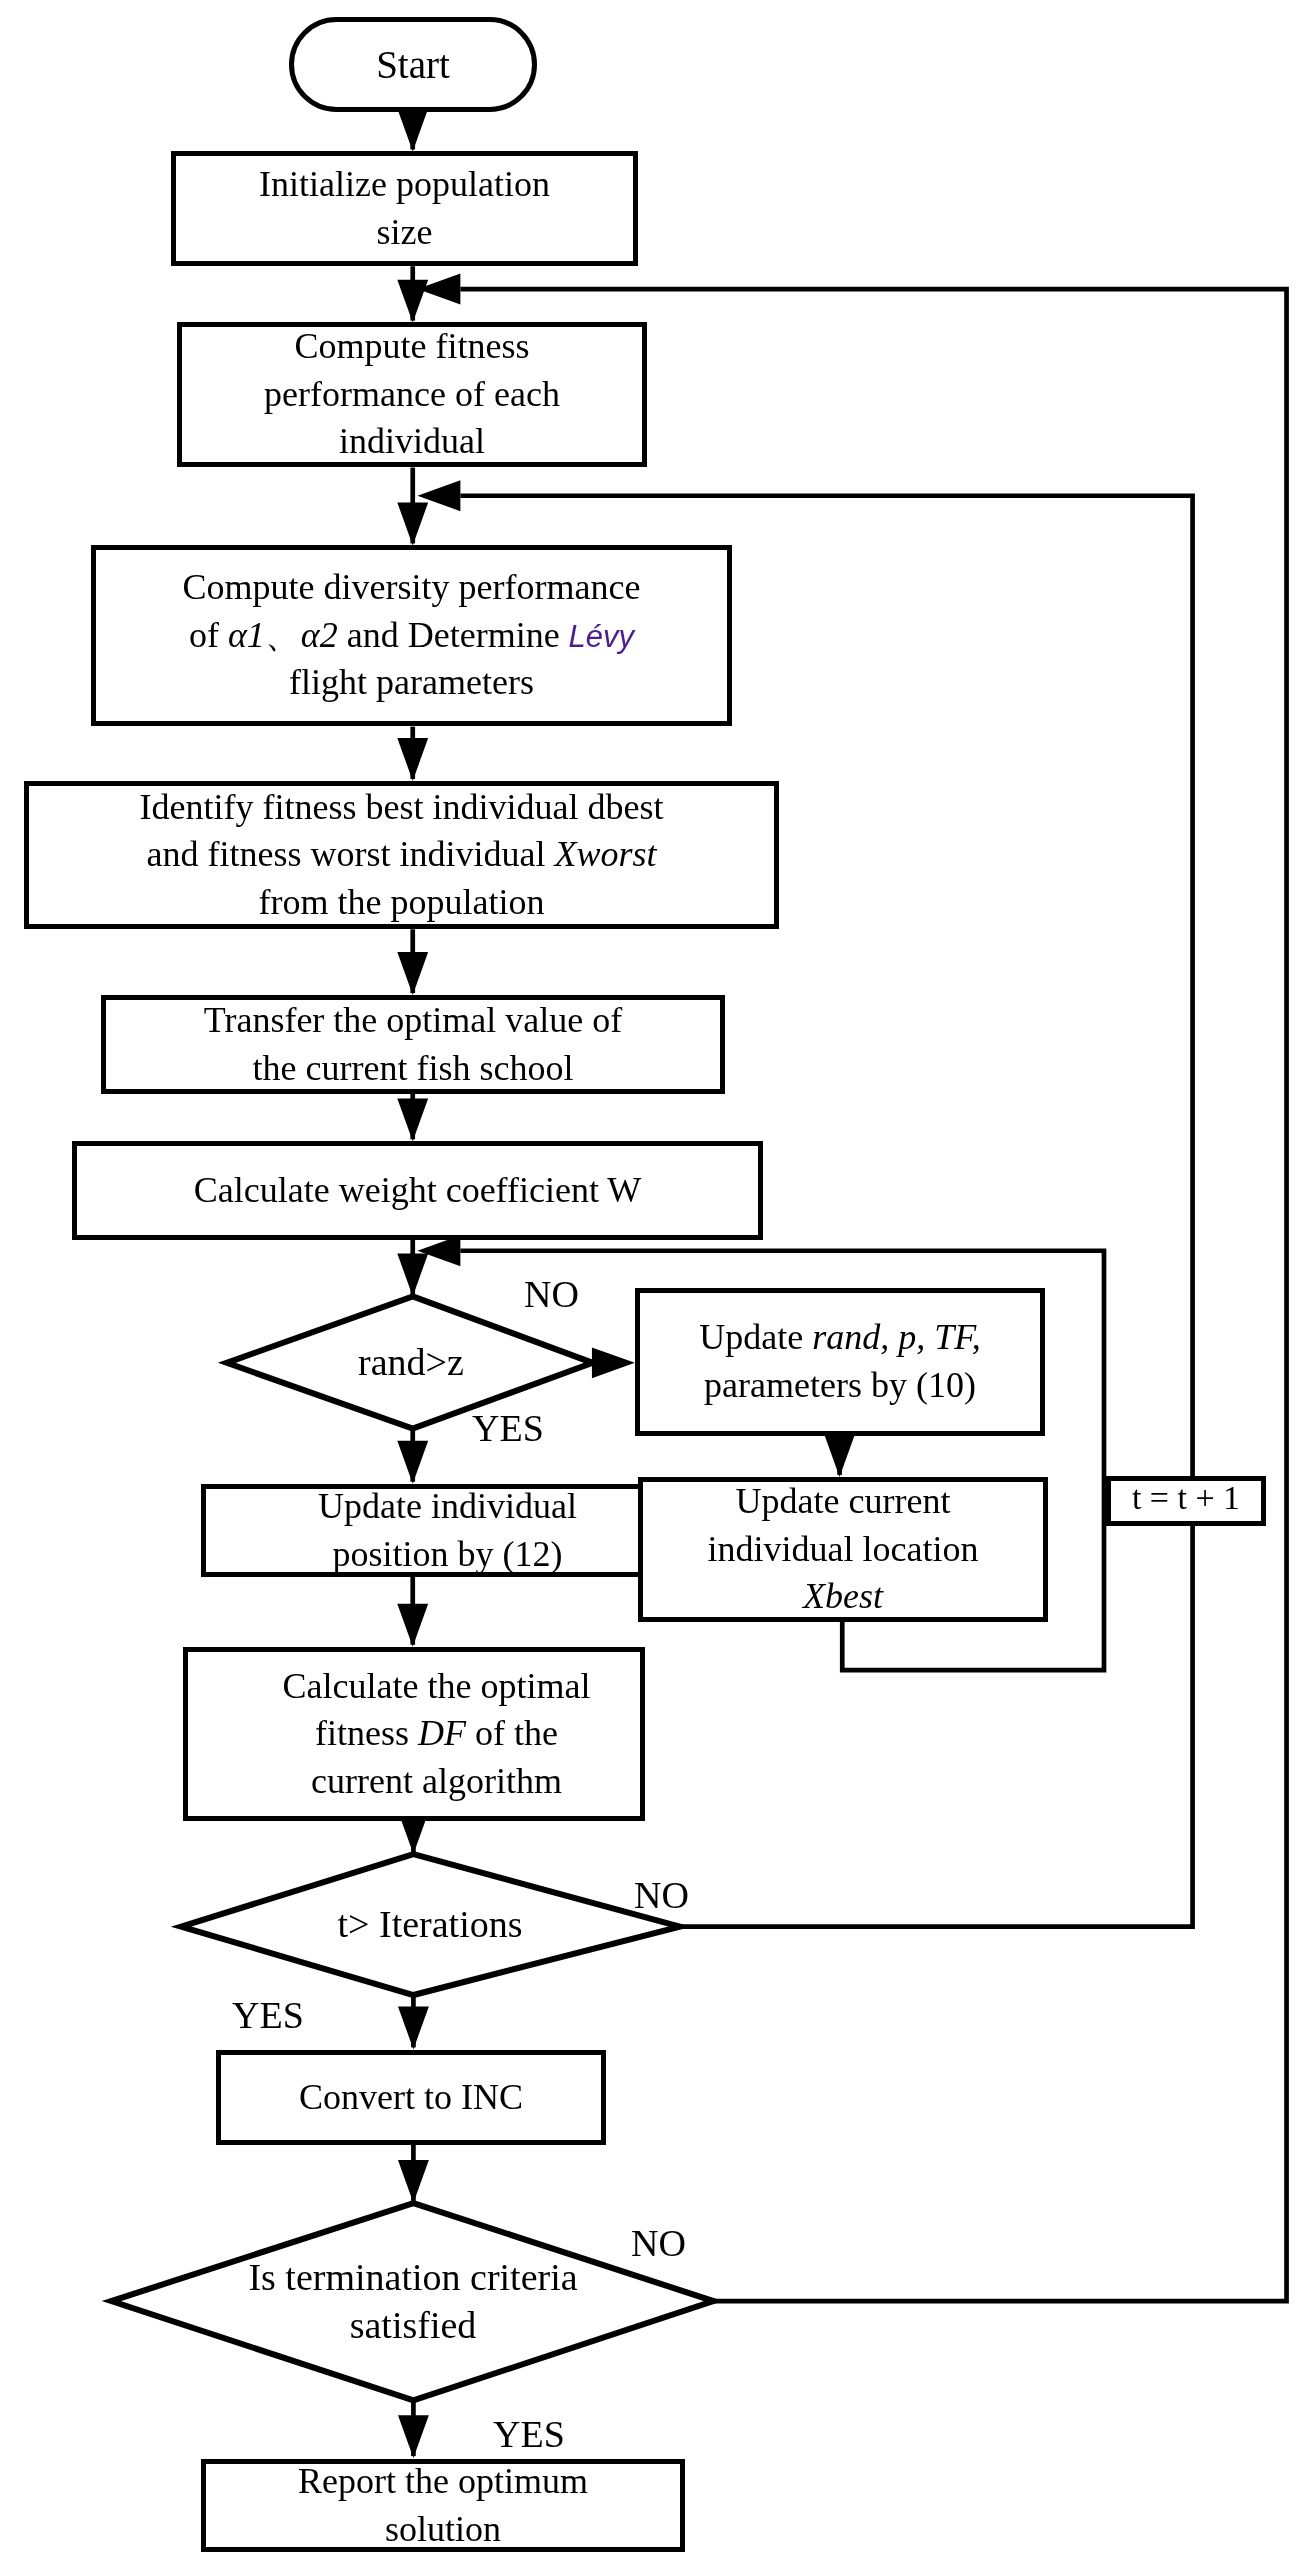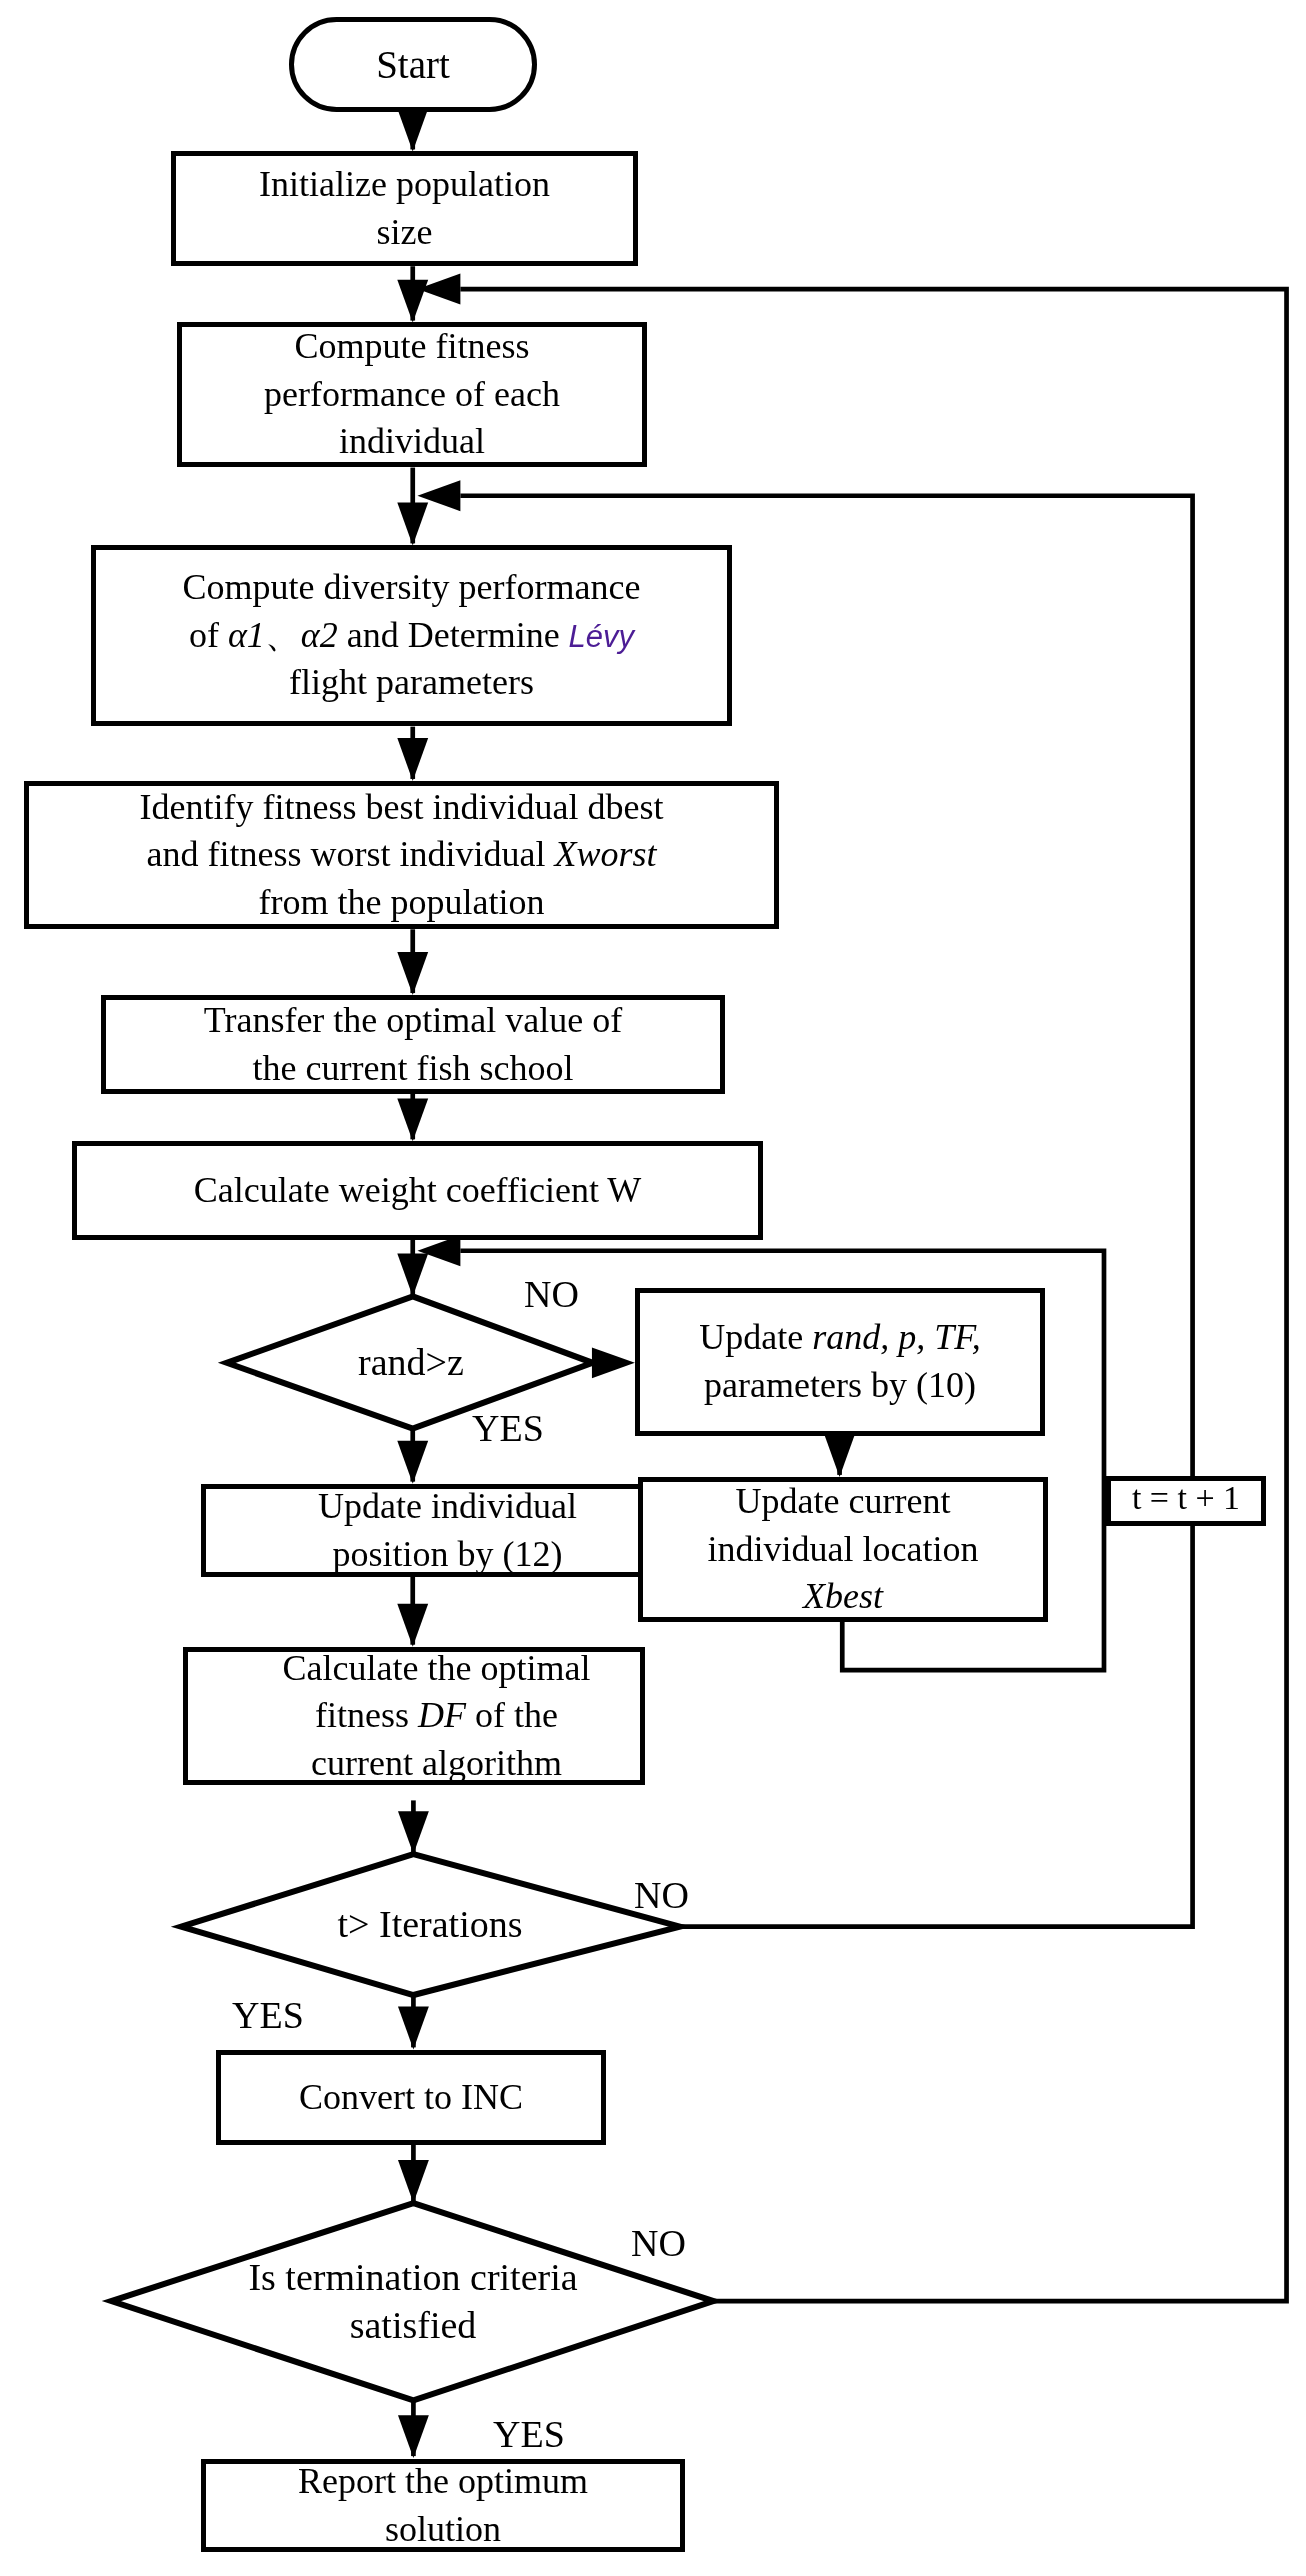--- a/index.html
+++ b/index.html
@@ -158,21 +158,21 @@
   <div class="box" style="left:638px;top:1477px;width:410px;height:145px;">
     <div class="line">Update current</div>
     <div class="line">individual location</div>
     <div class="line it">Xbest</div>
   </div>
 
   <div class="box small" style="left:1106px;top:1476px;width:160px;height:50px;justify-content:flex-end;">
     <div class="line">t = t + 1</div>
   </div>
 
-  <div class="box" style="left:183px;top:1647px;width:462px;height:138px;padding-left:45px;">
+  <div class="box" style="left:183px;top:1647px;width:462px;height:174px;padding-left:45px;">
     <div class="line">Calculate the optimal</div>
     <div class="line"><span>fitness </span><span class="it">DF</span><span> of the</span></div>
     <div class="line">current algorithm</div>
   </div>
 
   <div class="box" style="left:216px;top:2050px;width:390px;height:95px;">
     <div class="line">Convert to INC</div>
   </div>
 
   <div class="box" style="left:201px;top:2459px;width:484px;height:93px;">

